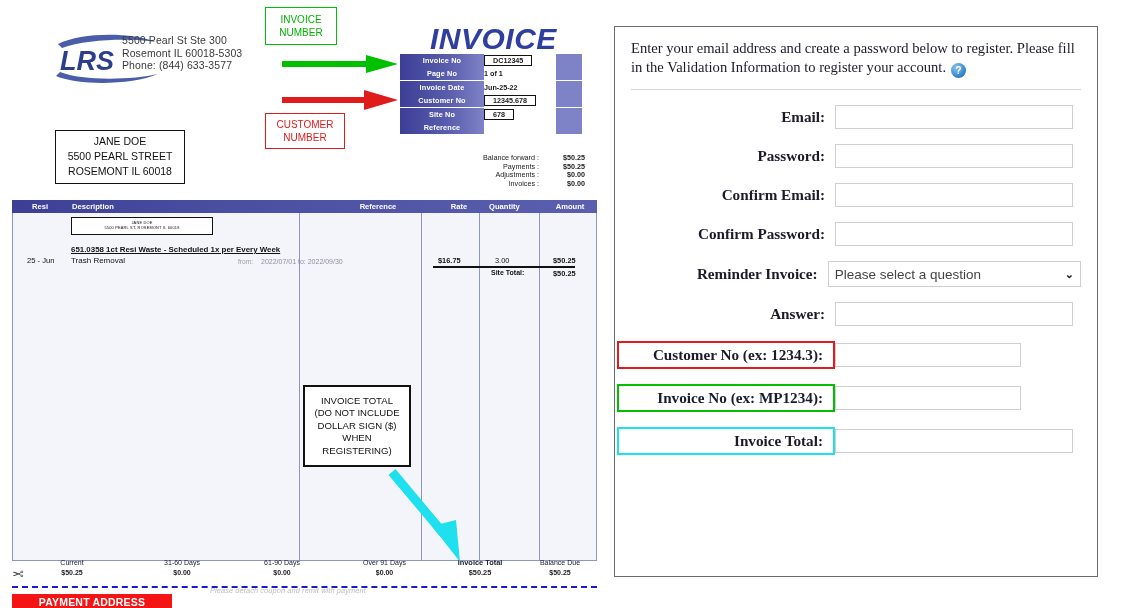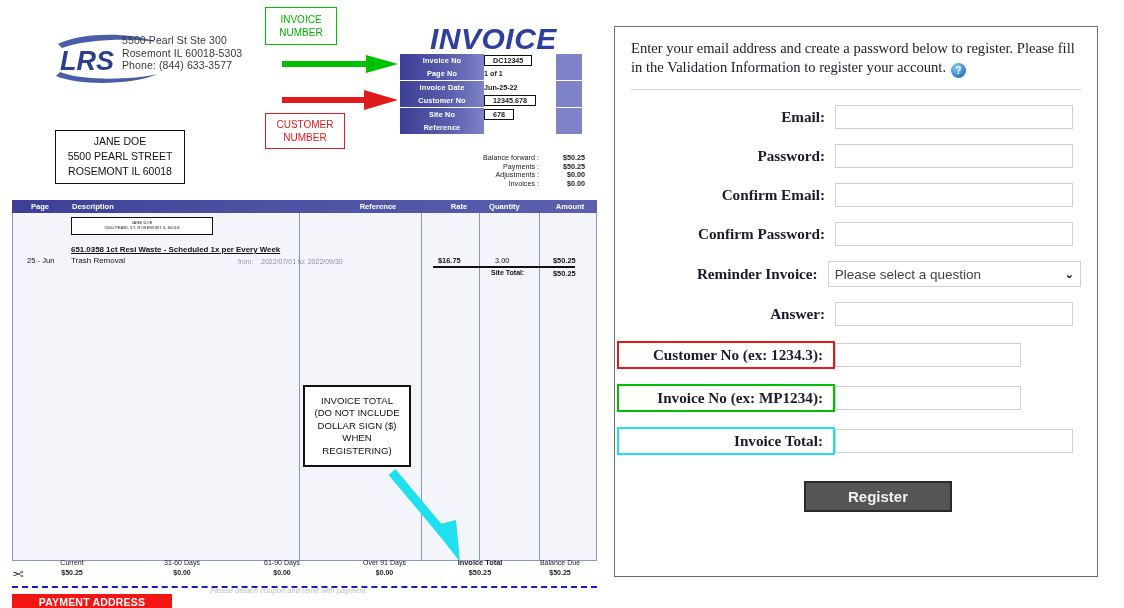--- a/index.html
+++ b/index.html
@@ -299,21 +299,21 @@
       <span class="bal-amt">$0.00</span>
     </div>
     <div class="bal-row">
       <span class="bal-label">Invoices :</span>
       <span class="bal-amt">$0.00</span>
     </div>
   </div>
 
   <div id="line-table">
     <div id="line-head">
-      <div class="c c-date">Page</div>
+      <div class="c c-date">Resi</div>
       <div class="c c-desc">Description</div>
       <div class="c c-ref">Reference</div>
       <div class="c c-rate">Rate</div>
       <div class="c c-qty">Quantity</div>
       <div class="c c-amt">Amount</div>
     </div>
 
     <div id="line-body">
       <div class="vline" style="left:286px;"></div>
       <div class="vline" style="left:408px;"></div>
@@ -455,16 +455,13 @@
   <div class="field-row">
     <div class="field-label boxed-green">Invoice No (ex: MP1234):</div>
     <input class="field-input w-short" value="" placeholder="" style="">
   </div>
 
   <div class="field-row">
     <div class="field-label boxed-cyan">Invoice Total:</div>
     <input class="field-input w-long" value="" placeholder="" style="">
   </div>
 
-  <div id="register-row">
-    <div id="register-button">Register</div>
-  </div>
 </div>
 
 </body></html>

